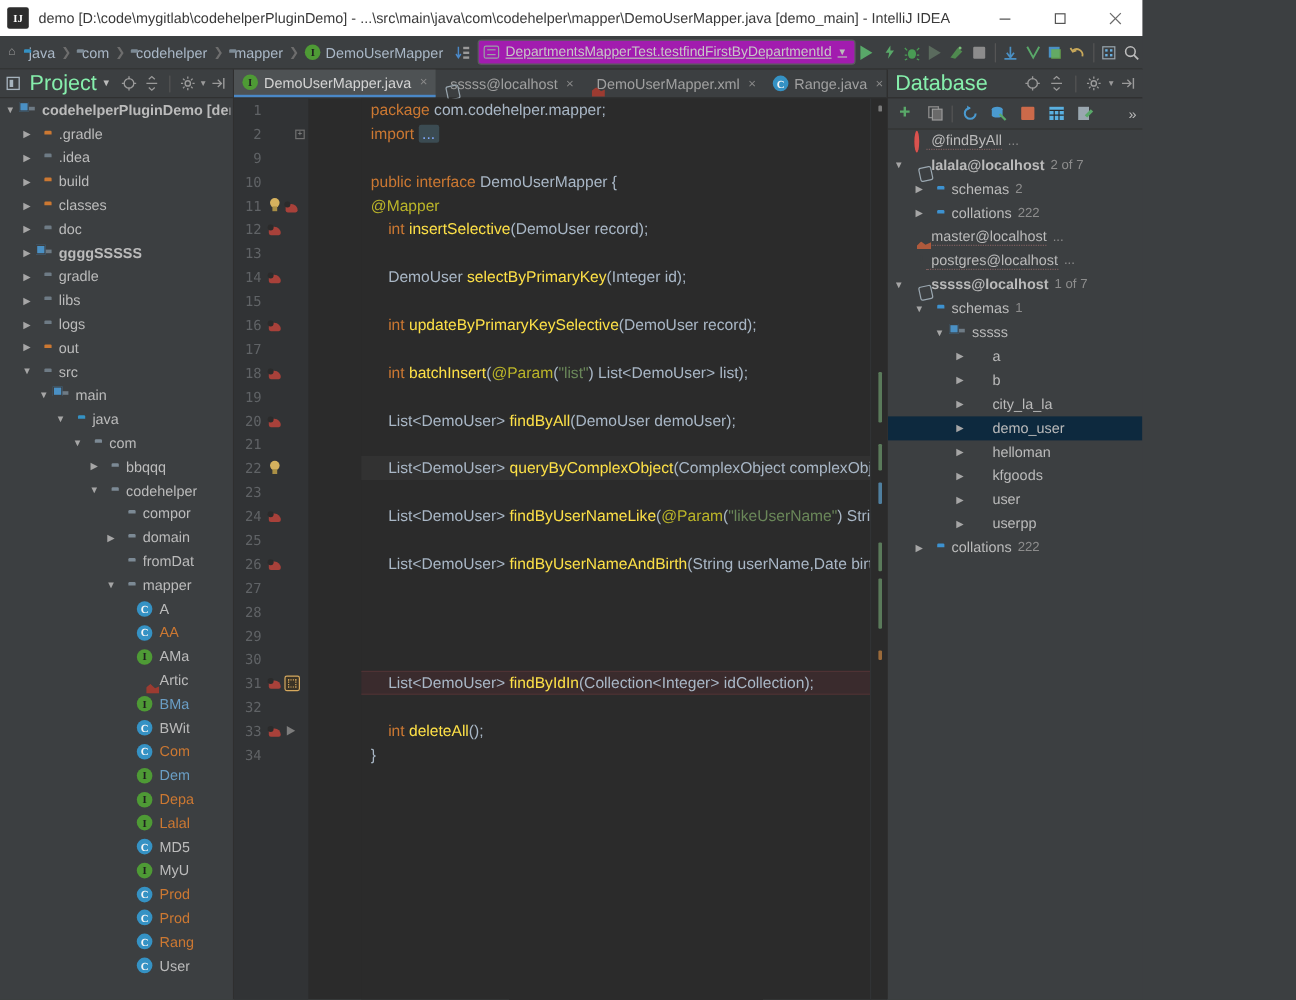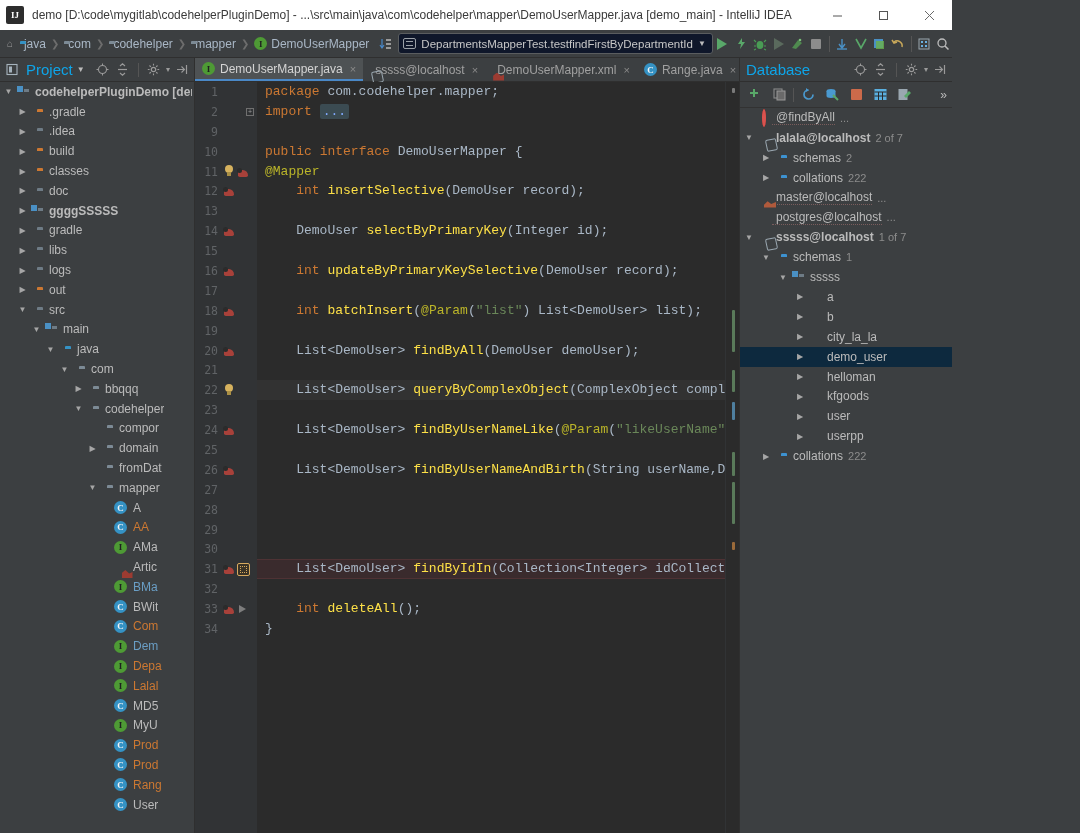--- a/index.html
+++ b/index.html
@@ -75,42 +75,42 @@
     font-size:9px; font-weight:bold; display:flex; align-items:center; justify-content:center;
     font-family:"Liberation Serif", serif;
   }
   .xml-ico { width:13px; height:13px; position:relative; }
   .xml-ico::before{
     content:""; position:absolute; left:1px; top:3px; width:11px; height:8px;
     background:#9c3b31; clip-path:polygon(0 40%,35% 0,70% 45%,100% 25%,100% 100%,0 100%);
   }
   .run-config {
     display:flex; align-items:center; height:21px; border:1px solid #5a5d5f; border-radius:3px;
-    background:#0f172a; padding:0 6px 0 4px; margin-left:6px; gap:5px;
+    background:#a21caf; padding:0 6px 0 4px; margin-left:6px; gap:5px;text-decoration:underline;
   }
   .rc-ico { width:13px; height:11px; border:1px solid #9aa0a6; border-radius:2px; position:relative; }
   .rc-ico::after{ content:""; position:absolute; inset:2px 2px; border-top:1px solid #9aa0a6; border-bottom:1px solid #9aa0a6;}
   .rc-label { font-size:11.5px; color:#c7c7c7; white-space:nowrap; }
   .rc-caret { color:#bbb; font-size:8px; }
   .tb-btn { width:22px; height:24px; display:flex; align-items:center; justify-content:center; }
   .tb-sep { width:1px; height:16px; background:#555; margin:0 3px; }
   .tri-run { width:0;height:0;border-left:10px solid #59a869;border-top:6px solid transparent;border-bottom:6px solid transparent; }
   .tri-run.dim { border-left-color:#5a6a5d; }
   .sq-stop { width:10px;height:10px;background:#8c8c8c;border-radius:1px; }
 
   
   .body { flex:1 1 auto; display:flex; min-height:0; }
 
   
   .project-panel { width:195px; flex:0 0 195px; display:flex; flex-direction:column; background:#3c3f41; border-right:1px solid #2f2f2f; }
   .panel-head {
     height:24px; flex:0 0 24px; display:flex; align-items:center; padding:0 4px; gap:4px;
     background:#3c3f41; border-bottom:1px solid #2f2f2f;
   }
-  .panel-title { font-size:15px; color:#0ea5e9; padding-left:2px; }
+  .panel-title { font-size:18px; color:#86efac; padding-left:2px; }
   .panel-caret { font-size:8px; color:#bbb; }
   .hspacer { flex:1 1 auto; }
   .mini-btn { width:16px; height:16px; display:flex; align-items:center; justify-content:center; color:#9a9a9a; font-size:11px; }
   .tree { flex:1 1 auto; overflow:hidden; background:#3c3f41; position:relative; }
   .trow { height:19.8px; display:flex; align-items:center; white-space:nowrap; font-size:12px; color:#bbbbbb; padding-right:2px; }
   .trow .arrow { width:13px; flex:none; display:flex; align-items:center; justify-content:center; color:#a6a6a6; font-size:8px; }
   .trow .ind { flex:none; }
   .trow .lbl { padding-left:5px; overflow:hidden; }
   .trow .ico-wrap { width:15px; display:flex; align-items:center; justify-content:center; flex:none; }
   .mod-ico { width:14px; height:11px; position:relative; background:#6e7b85; border-radius:1px; }
@@ -137,21 +137,21 @@
   .bean::before{content:"";position:absolute;left:1px;top:4px;width:10px;height:7px;background:#a8413a;border-radius:2px 6px 2px 2px;}
   .bean::after{content:"";position:absolute;left:0px;top:2px;width:5px;height:5px;background:#2b2b2b;border-radius:50%;}
   .bulb { width:12px;height:13px;position:relative; }
   .bulb::before{content:"";position:absolute;left:2px;top:0;width:8px;height:8px;border-radius:50%;background:#d6b25e;}
   .bulb::after{content:"";position:absolute;left:4px;top:7px;width:4px;height:4px;background:#a98f45;}
   .recycle { width:13px;height:13px;border:1px solid #d6a95e;border-radius:2px;position:relative;background:#3a3326; }
   .recycle::after{content:"";position:absolute;inset:2px;border:1px dotted #d6a95e;}
   .runmark { width:0;height:0;border-left:7px solid #7d7d7d;border-top:4px solid transparent;border-bottom:4px solid transparent;margin-left:2px;}
   .foldmark { position:absolute; right:3px; width:8px; height:8px; border:1px solid #707070; font-size:7px; line-height:6px; text-align:center; color:#9a9a9a; }
 
-  .code { flex:1 1 auto; position:relative; background:#2b2b2b; overflow:hidden; font-family:Liberation Mono, monospace; font-size:13px; }
+  .code { flex:1 1 auto; position:relative; background:#2b2b2b; overflow:hidden; font-family:Liberation Sans, sans-serif; font-size:13px;margin-left:44px; }
   .cline { height:19.9px; line-height:19.9px; white-space:pre; padding-left:8px; color:#a9b7c6; }
   .cline.hl-soft { background:#323232; }
   .cline.hl-err { background:#3a2b2d; border-top:1px solid #4e3234; border-bottom:1px solid #4e3234; height:19.9px; line-height:18px;}
   .kw { color:#cc7832; }
   .anno { color:#bbb529; }
   .str { color:#6a8759; }
   .mth { color:#fde047; }
   .fold { background:#3b4b52; color:#82aaff; border-radius:2px; padding:0 3px; }
 
   

